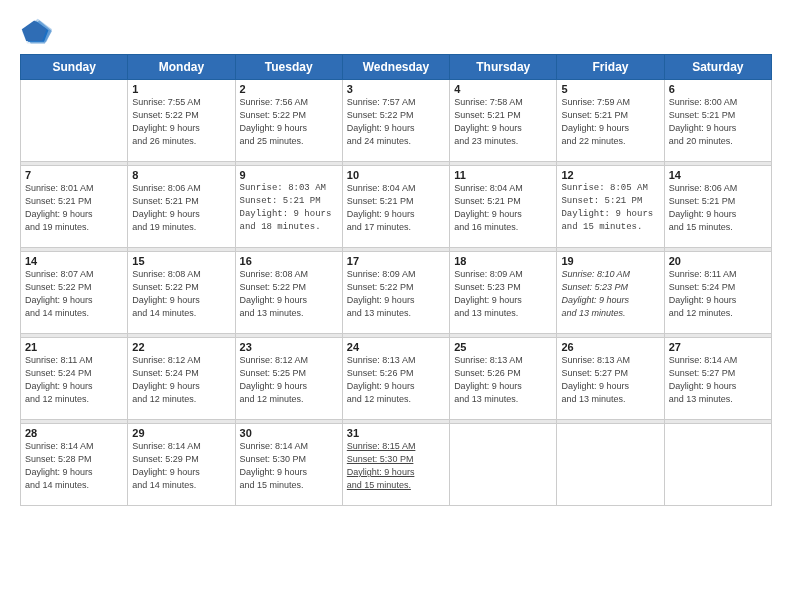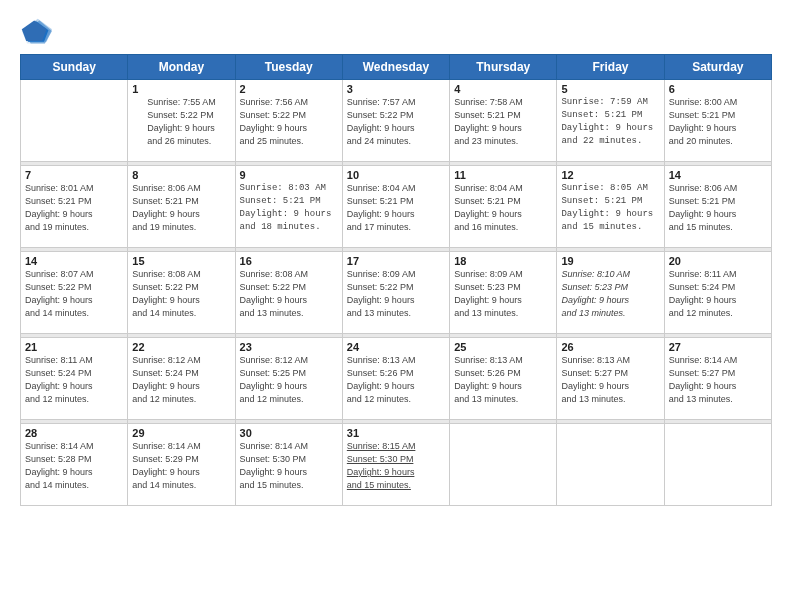--- a/index.html
+++ b/index.html
@@ -131,21 +131,21 @@
           <th>Thursday</th>
           <th>Friday</th>
           <th>Saturday</th>
         </tr>
     </thead>
     <tbody id="calendar-body">
     <tr>
           <td></td>
           <td>
             <span class="day-num">1</span>
-            <div class="day-info" style="white-space: pre-line; margin-left: 15px;">Sunrise: 7:55 AM
+            <div class="day-info" style="white-space: pre-line;">Sunrise: 7:55 AM
 Sunset: 5:22 PM
 Daylight: 9 hours
 and 26 minutes.</div>
           </td>
           <td>
             <span class="day-num">2</span>
             <div class="day-info" style="white-space: pre-line;">Sunrise: 7:56 AM
 Sunset: 5:22 PM
 Daylight: 9 hours
 and 25 minutes.</div>
@@ -159,21 +159,21 @@
           </td>
           <td>
             <span class="day-num">4</span>
             <div class="day-info" style="white-space: pre-line;">Sunrise: 7:58 AM
 Sunset: 5:21 PM
 Daylight: 9 hours
 and 23 minutes.</div>
           </td>
           <td>
             <span class="day-num">5</span>
-            <div class="day-info" style="white-space: pre-line; font-family: Liberation Mono, monospace;">Sunrise: 7:59 AM
+            <div class="day-info" style="white-space: pre-line;">Sunrise: 7:59 AM
 Sunset: 5:21 PM
 Daylight: 9 hours
 and 22 minutes.</div>
           </td>
           <td>
             <span class="day-num">6</span>
             <div class="day-info" style="white-space: pre-line;">Sunrise: 8:00 AM
 Sunset: 5:21 PM
 Daylight: 9 hours
 and 20 minutes.</div>

